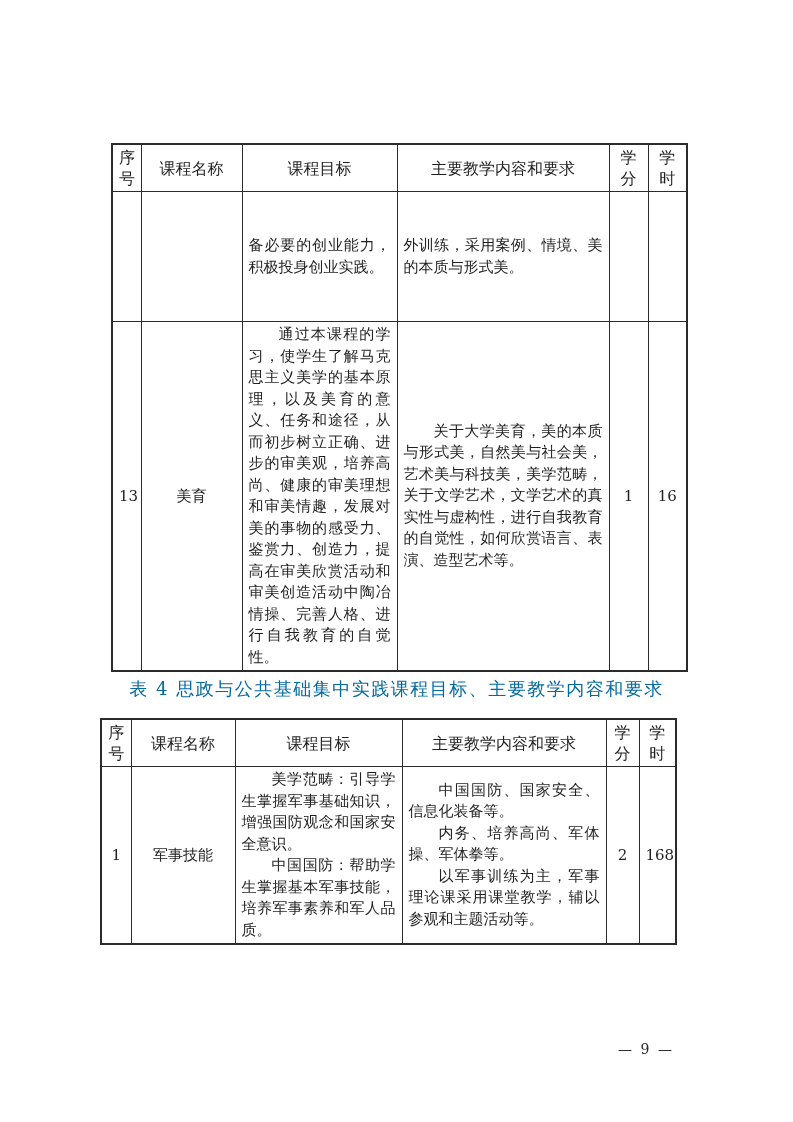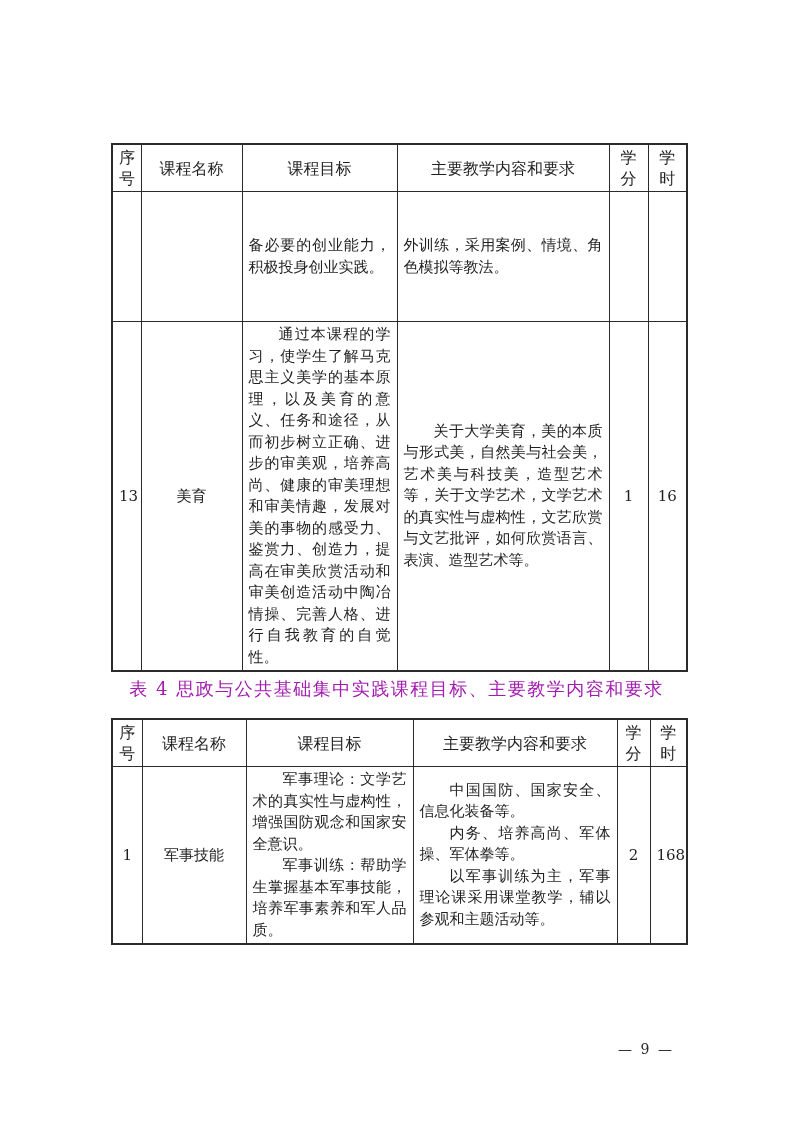--- a/index.html
+++ b/index.html
@@ -37,30 +37,30 @@
   .cell-center { text-align: center; margin-left: 48px; }
   .cell-top { vertical-align: top; }
   .para {
     margin: 0;
     line-height: 21.5px;
     text-align: justify;
     text-justify: inter-ideograph;
   }
   .para-indent { text-indent: 2em; }
   #table1 { left: 111px; top: 143px; width: 575px; }
-  #table2 { left: 111px; top: 718px; width: 575px; padding-left: 28px; }
+  #table2 { left: 100px; top: 718px; width: 575px; padding-left: 28px; }
   .caption {
     position: absolute;
     left: 0;
     top: 677px;
     width: 100%;
     text-align: center;
     font-size: 18px;
     letter-spacing: 1.5px;
-    color: #a21caf;
+    color: #0369a1;
   }
   .page-number {
     position: absolute;
     left: 601px;
     top: 1041px;
     width: 90px;
     text-align: center;
     font-size: 14px;
     letter-spacing: 2px;
     color: #2b2b2b;
@@ -92,33 +92,33 @@
       <th>学
 时</th>
     </tr>
     <tr style="height:130px">
       <td></td>
       <td></td>
       <td class="cell-top">
         <p class="para">备必要的创业能力，积极投身创业实践。</p>
       </td>
       <td class="cell-top">
-        <p class="para">外训练，采用案例、情境、角色模拟等教法。</p>
+        <p class="para">外训练，采用案例、情境、美的本质与形式美。</p>
       </td>
       <td></td>
       <td></td>
     </tr>
     <tr style="height:296px">
       <td class="cell-center">13</td>
       <td class="cell-center">美育</td>
       <td>
         <p class="para para-indent">通过本课程的学习，使学生了解马克思主义美学的基本原理，以及美育的意义、任务和途径，从而初步树立正确、进步的审美观，培养高尚、健康的审美理想和审美情趣，发展对美的事物的感受力、鉴赏力、创造力，提高在审美欣赏活动和审美创造活动中陶冶情操、完善人格、进行自我教育的自觉性。</p>
       </td>
       <td>
-        <p class="para para-indent">关于大学美育，美的本质与形式美，自然美与社会美，艺术美与科技美，造型艺术等，关于文学艺术，文学艺术的真实性与虚构性，文艺欣赏与文艺批评，如何欣赏语言、表演、造型艺术等。</p>
+        <p class="para para-indent">关于大学美育，美的本质与形式美，自然美与社会美，艺术美与科技美，美学范畴，关于文学艺术，文学艺术的真实性与虚构性，进行自我教育的自觉性，如何欣赏语言、表演、造型艺术等。</p>
       </td>
       <td class="cell-center">1</td>
       <td class="cell-center">16</td>
     </tr>
   </tbody>
     </table>
 
   <div class="caption">表 4 思政与公共基础集中实践课程目标、主要教学内容和要求</div>
 
   <table class="doc-table" id="table2">
@@ -138,22 +138,22 @@
       <th>主要教学内容和要求</th>
       <th>学
 分</th>
       <th>学
 时</th>
     </tr>
     <tr style="height:170px">
       <td class="cell-center">1</td>
       <td class="cell-center">军事技能</td>
       <td>
-        <p class="para para-indent">军事理论：文学艺术的真实性与虚构性，增强国防观念和国家安全意识。</p>
-        <p class="para para-indent">军事训练：帮助学生掌握基本军事技能，培养军事素养和军人品质。</p>
+        <p class="para para-indent">美学范畴：引导学生掌握军事基础知识，增强国防观念和国家安全意识。</p>
+        <p class="para para-indent">中国国防：帮助学生掌握基本军事技能，培养军事素养和军人品质。</p>
       </td>
       <td>
         <p class="para para-indent">中国国防、国家安全、信息化装备等。</p>
         <p class="para para-indent">内务、培养高尚、军体操、军体拳等。</p>
         <p class="para para-indent">以军事训练为主，军事理论课采用课堂教学，辅以参观和主题活动等。</p>
       </td>
       <td class="cell-center">2</td>
       <td class="cell-center">168</td>
     </tr>
   </tbody>

